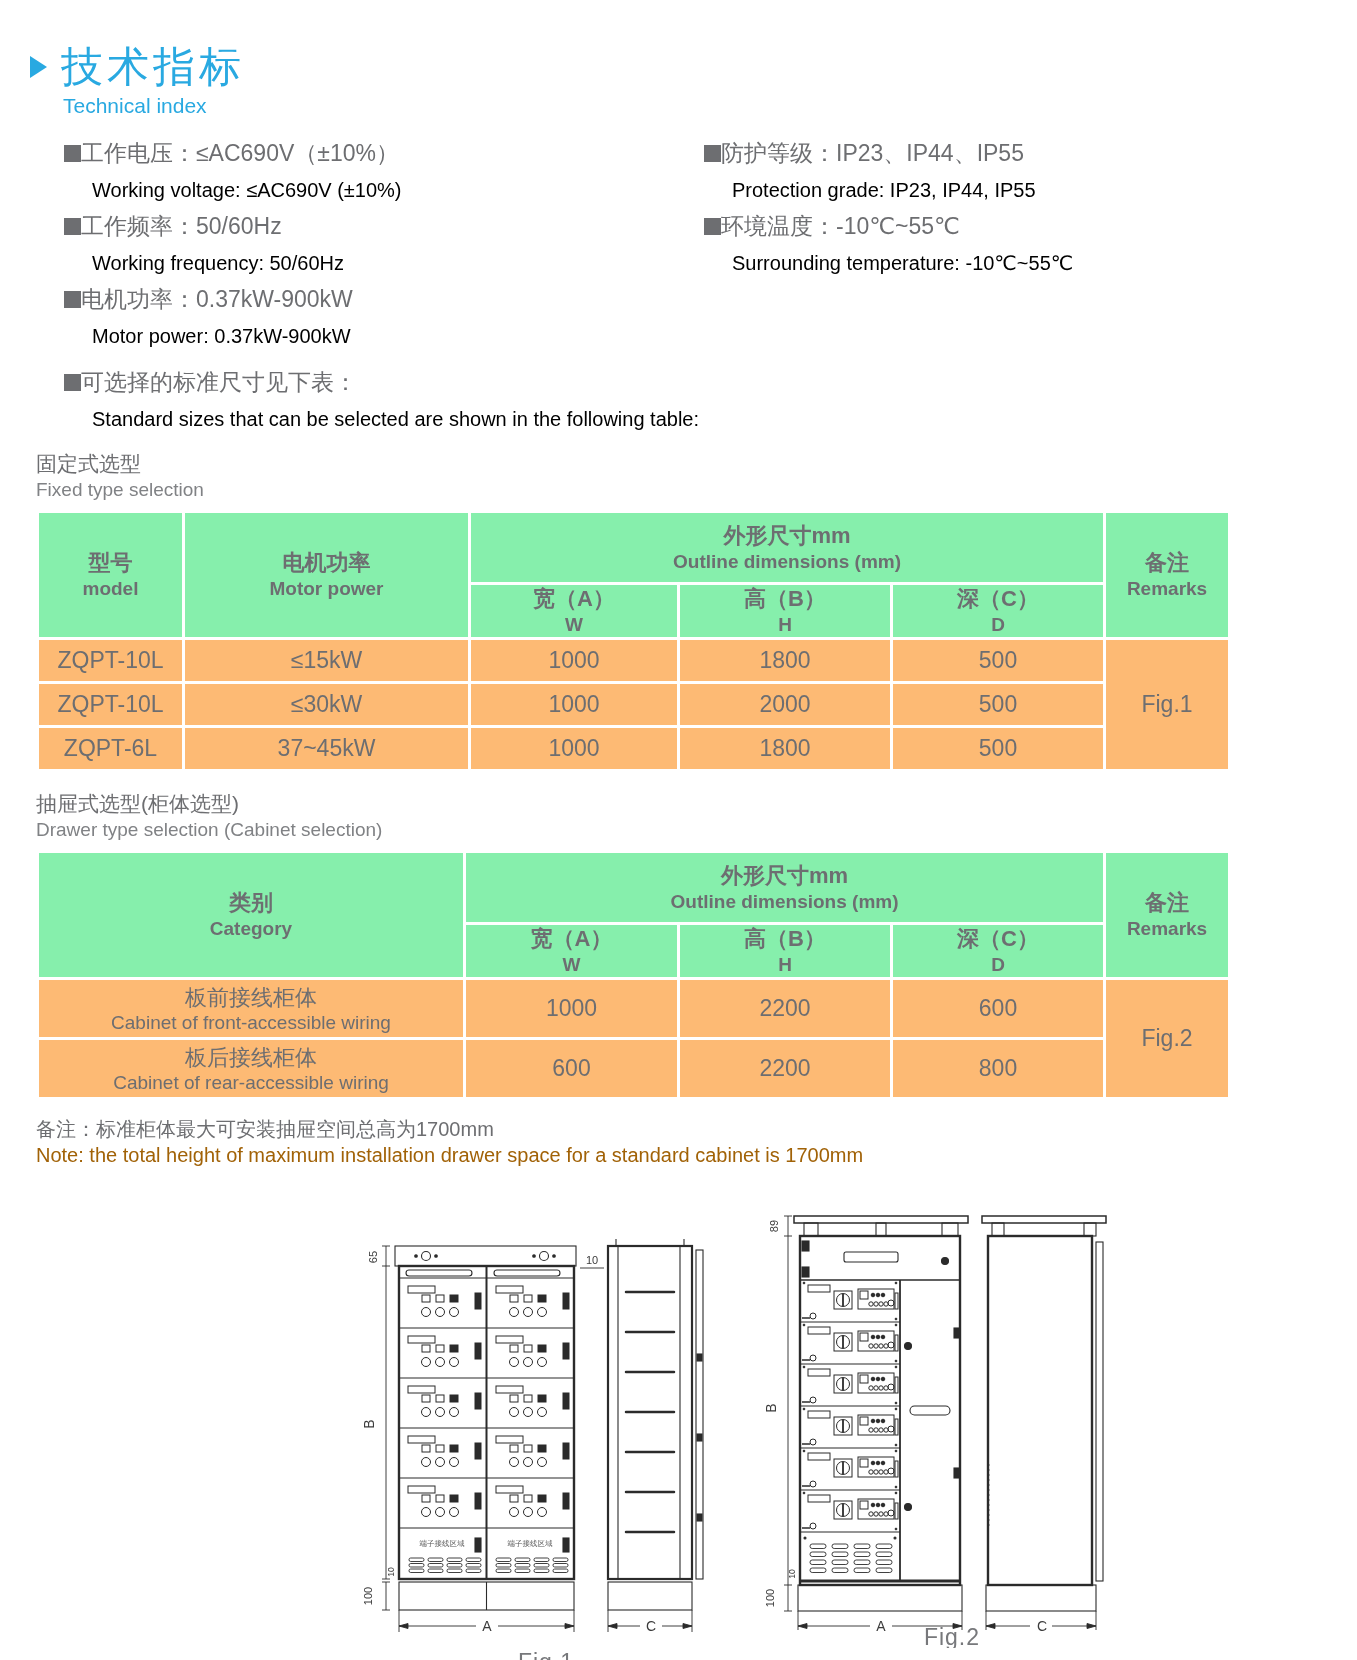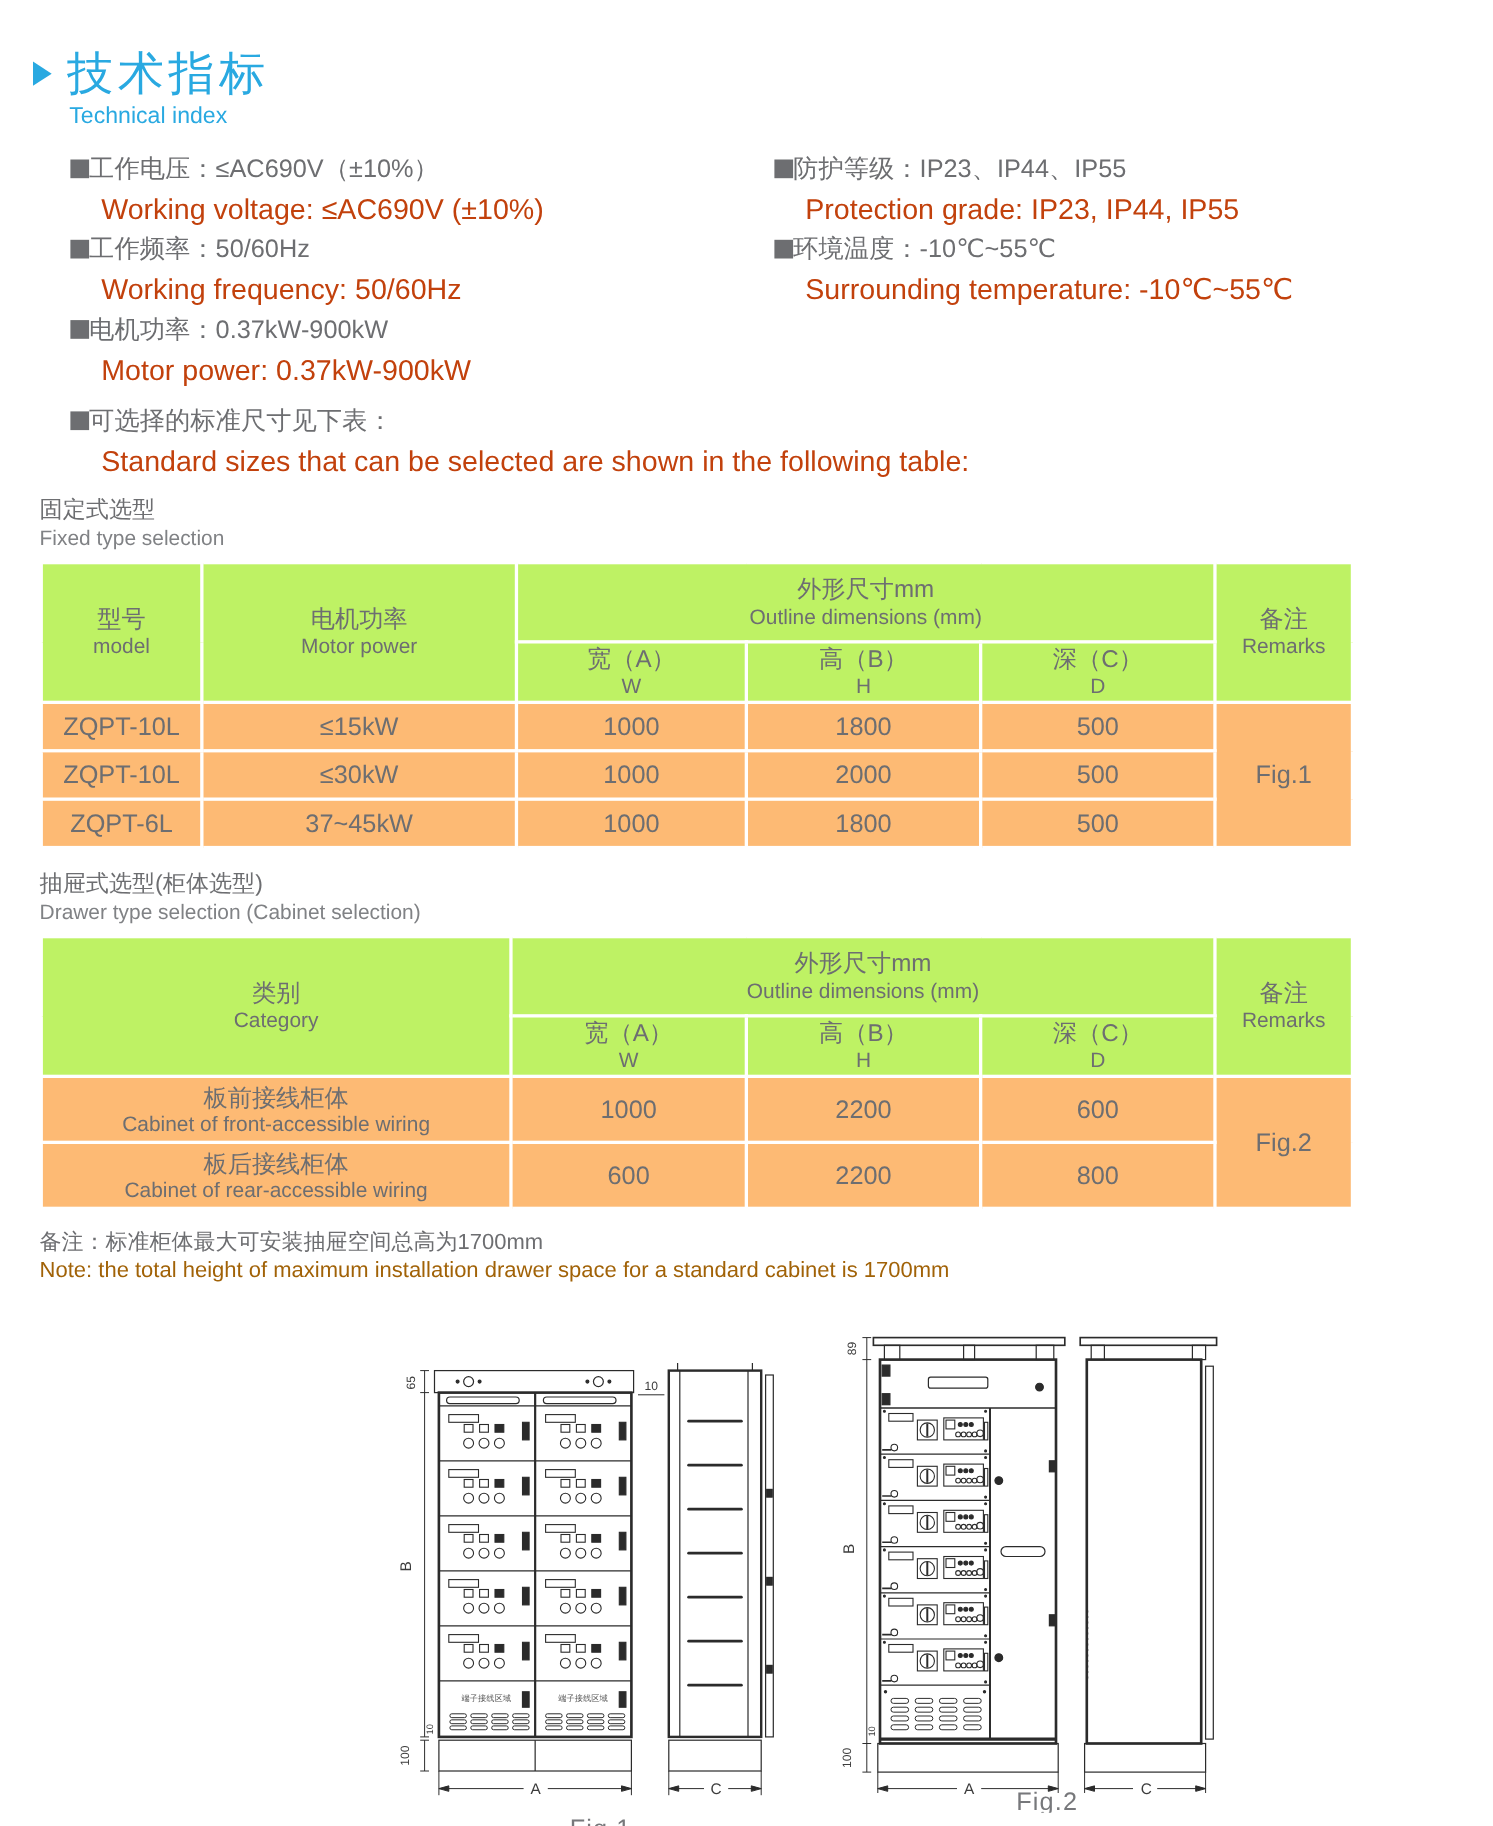--- a/index.html
+++ b/index.html
@@ -12,32 +12,32 @@
   .tri{width:0;height:0;border-left:17px solid #29a9e1;border-top:11px solid transparent;border-bottom:11px solid transparent;}
   .title-zh{font-size:42px;color:#29a9e1;letter-spacing:4px;font-weight:500;line-height:1.1;}
   .title-en{margin:4px 0 12px 33px;font-size:21px;color:#29a9e1;}
 
   
   .specs{display:flex;margin:20px 0 0 64px;}
   .spec-col-left{width:640px;}
   .spec-item{margin-bottom:7px;}
   .spec-zh{display:flex;align-items:center;font-size:23px;color:#6d6e71;line-height:30px;margin-bottom:9px;}
   .bullet{width:17px;height:17px;background:#6d6e71;flex:none;}
-  .spec-en{font-size:26px;color:#c2410c;line-height:26px;margin:0 0 8px 28px;}
+  .spec-en{font-size:20px;color:#000000;line-height:26px;margin:0 0 8px 28px;}
   .spec-bottom{margin:10px 0 16px 64px;}
 
   
   .sec{margin:18px 0 8px 36px;}
   .sec-zh{font-size:21px;color:#6d6e71;line-height:27px;}
   .sec-en{font-size:19px;color:#808285;line-height:25px;}
 
   
   table{border-collapse:collapse;table-layout:fixed;margin-left:36px;width:1192px;}
   th,td{border:3px solid #fff;padding:0;text-align:center;vertical-align:middle;font-weight:normal;color:#6d6e71;}
-  thead th{background:#bef264;}
+  thead th{background:#86efac;font-weight:bold;}
   tbody td{background:#fdba74;font-size:23px;}
   .zh{font-size:22px;line-height:28px;}
   .en{font-size:19px;line-height:24px;color:#6d6e71;}
   .hrow1{height:72px;}
   .hrow2{height:52px;}
   .t1 tbody tr{height:44px;}
   .t2 tbody tr{height:60px;}
   .cat-zh{font-size:22px;line-height:27px;text-align:center;}
   .cat-en{font-size:19px;line-height:23px;}
 

